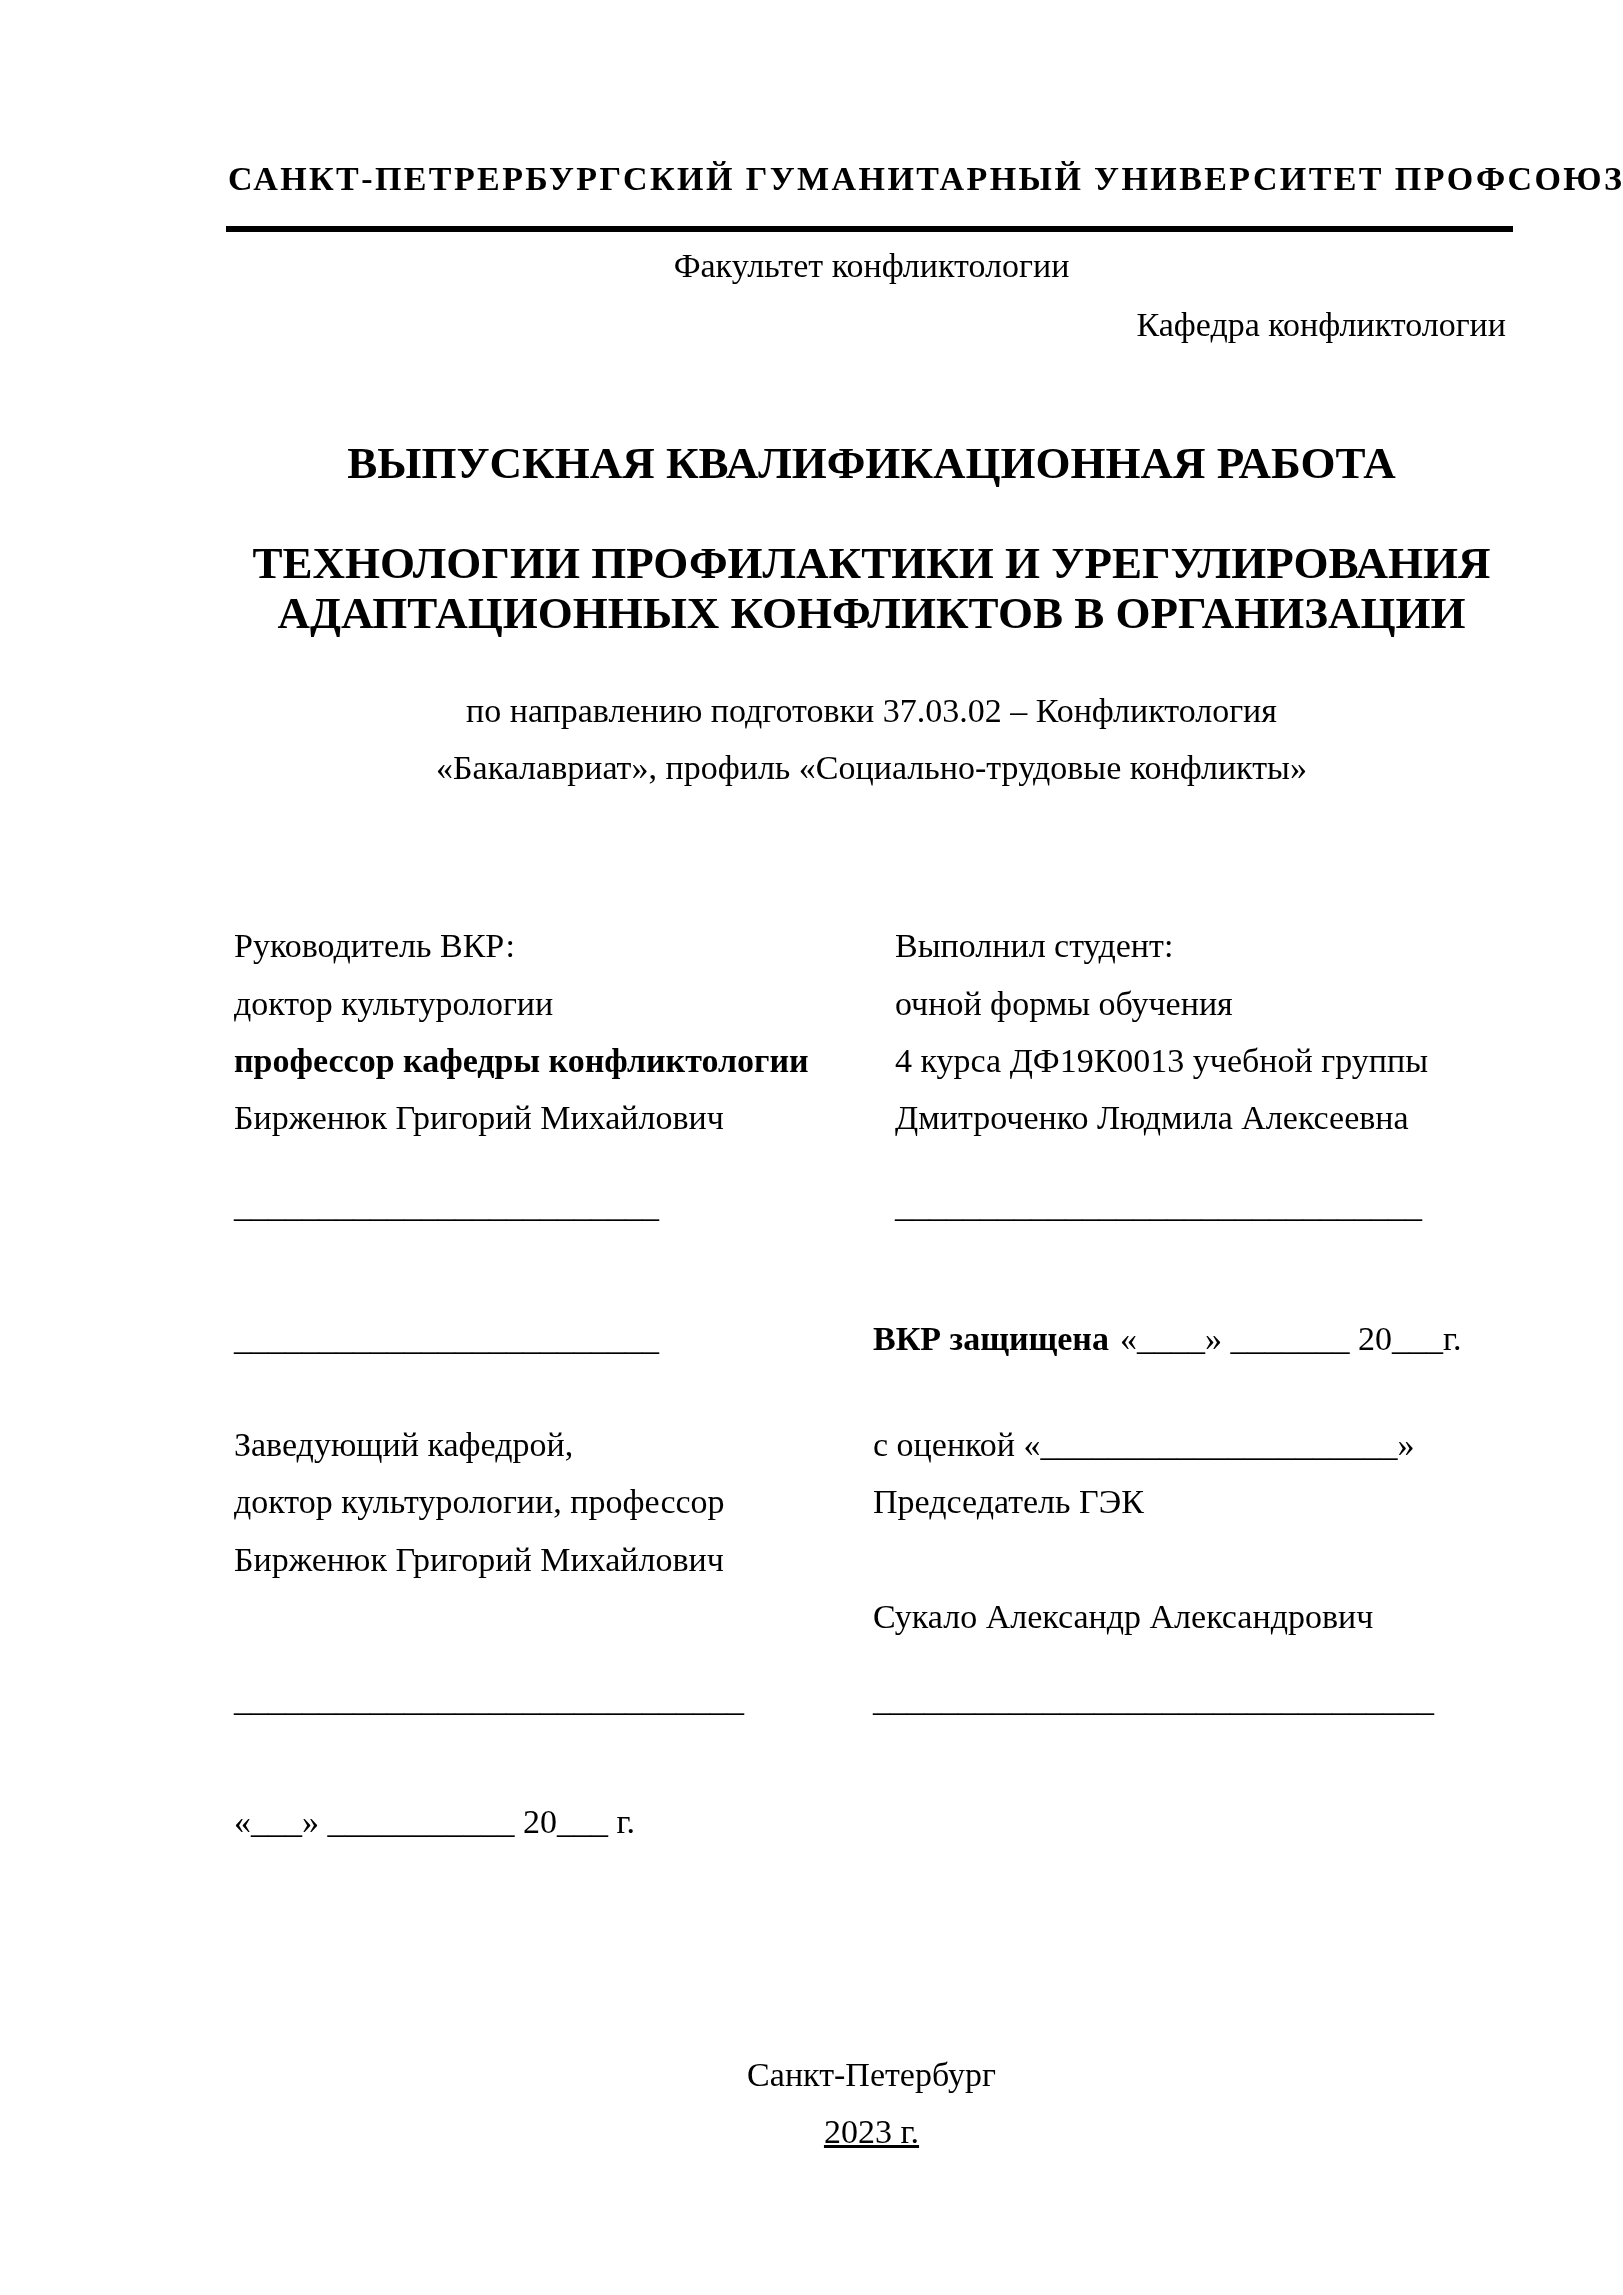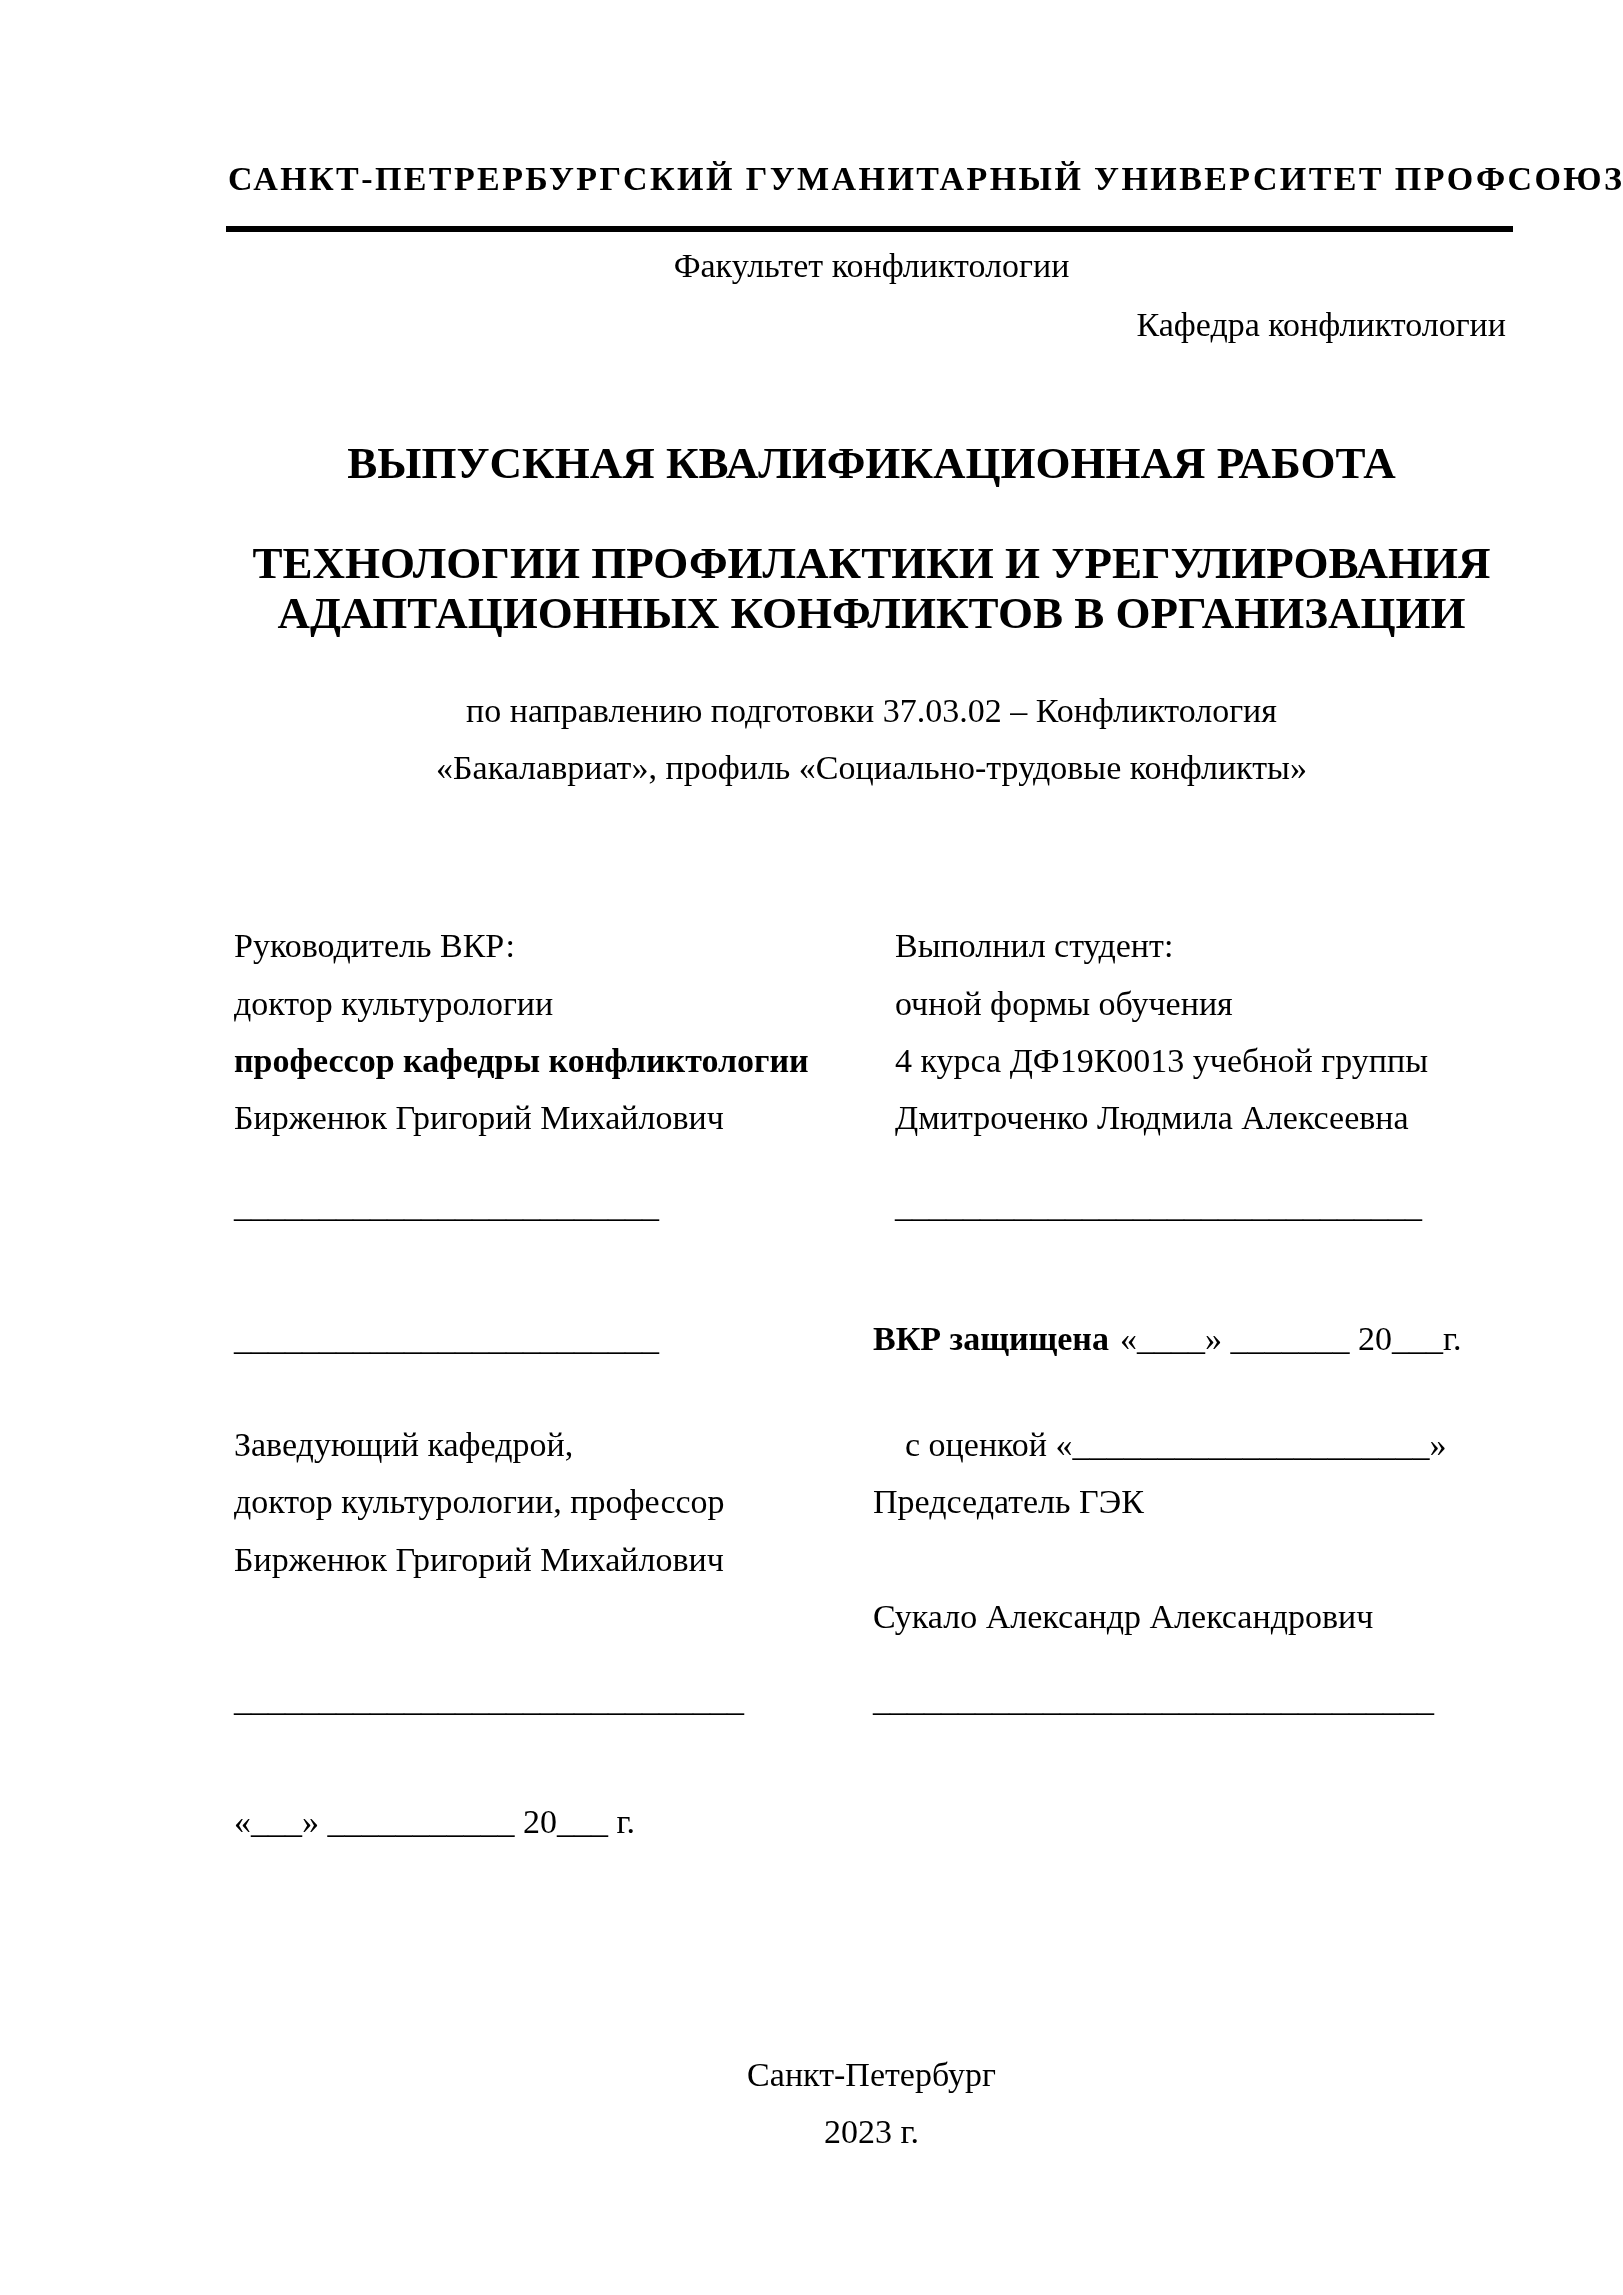--- a/index.html
+++ b/index.html
@@ -90,31 +90,31 @@
 
   <div class="line left-col" style="top:1182px;">_________________________</div>
   <div class="line right-col" style="top:1182px;">_______________________________</div>
 
   <div class="line left-col" style="top:1315px;">_________________________</div>
   <div class="line right-col-low" style="top:1315px;">
     <span class="bold">ВКР защищена</span><span class="gap-span">«____» _______ 20___г.</span>
   </div>
 
   <div class="line left-col" style="top:1421px;">Заведующий кафедрой,</div>
-  <div class="line right-col-low" style="top:1421px;margin-left:32px;">с оценкой «_____________________»</div>
+  <div class="line right-col-low" style="top:1421px;">с оценкой «_____________________»</div>
 
   <div class="line left-col" style="top:1478px;">доктор культурологии, профессор</div>
   <div class="line right-col-low" style="top:1478px;">Председатель ГЭК</div>
 
   <div class="line left-col" style="top:1536px;">Бирженюк Григорий Михайлович</div>
 
   <div class="line right-col-low" style="top:1593px;">Сукало Александр Александрович</div>
 
   <div class="line left-col" style="top:1676px;">______________________________</div>
   <div class="line right-col-low" style="top:1676px;">_________________________________</div>
 
   <div class="line left-col" style="top:1798px;">«___» ___________ 20___ г.</div>
 
   <div class="line centered" style="top:2051px;">Санкт-Петербург</div>
-  <div class="line centered" style="top:2108px;">2023 г.</div>
+  <div class="line centered" style="top:2108px;text-decoration:underline;">2023 г.</div>
 
 </div>
 
 
 </body></html>

